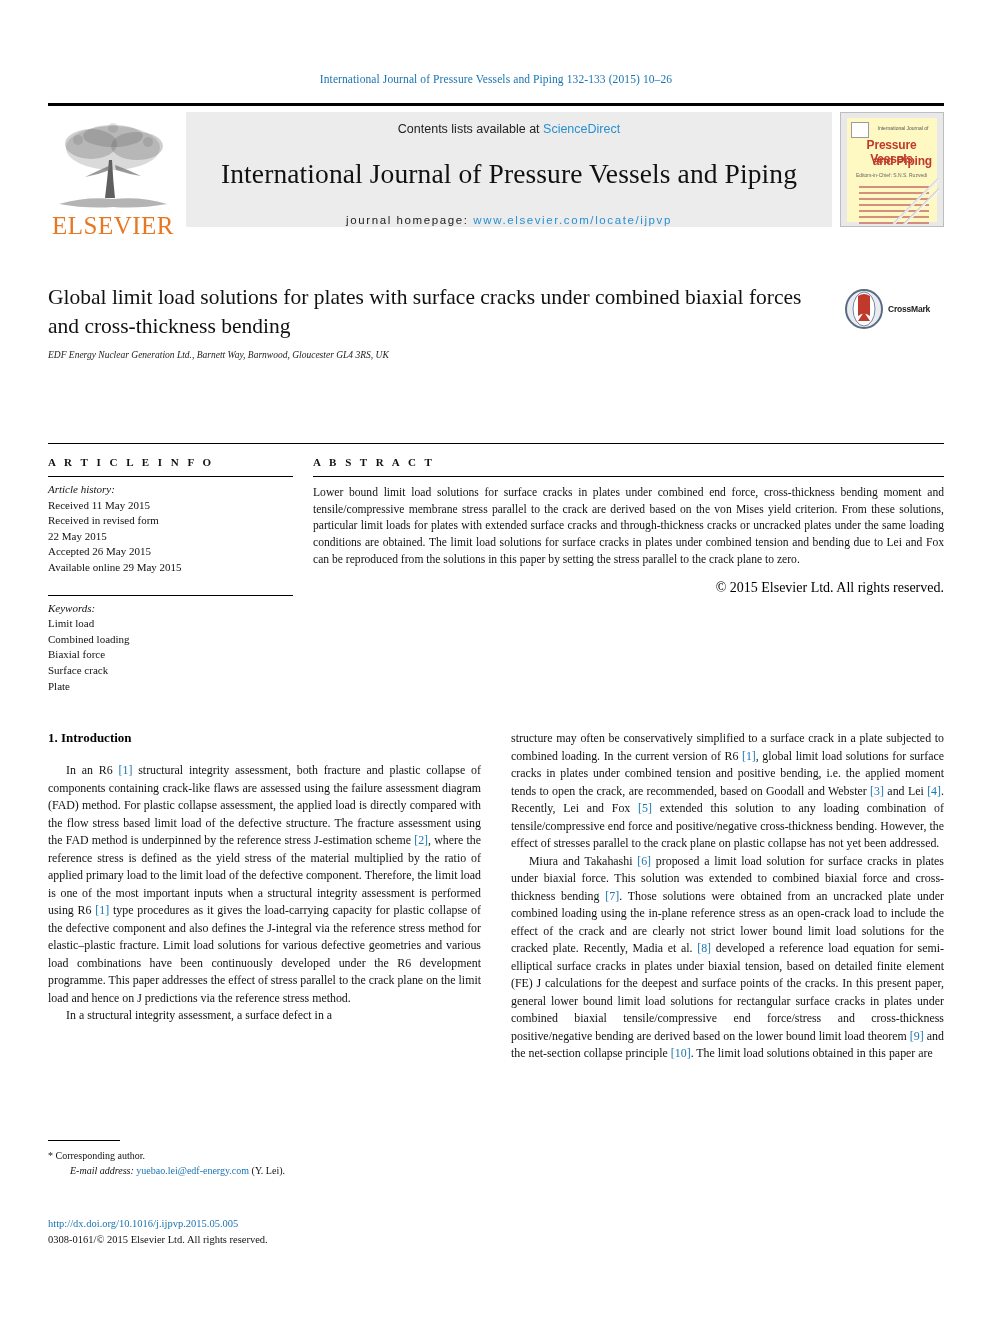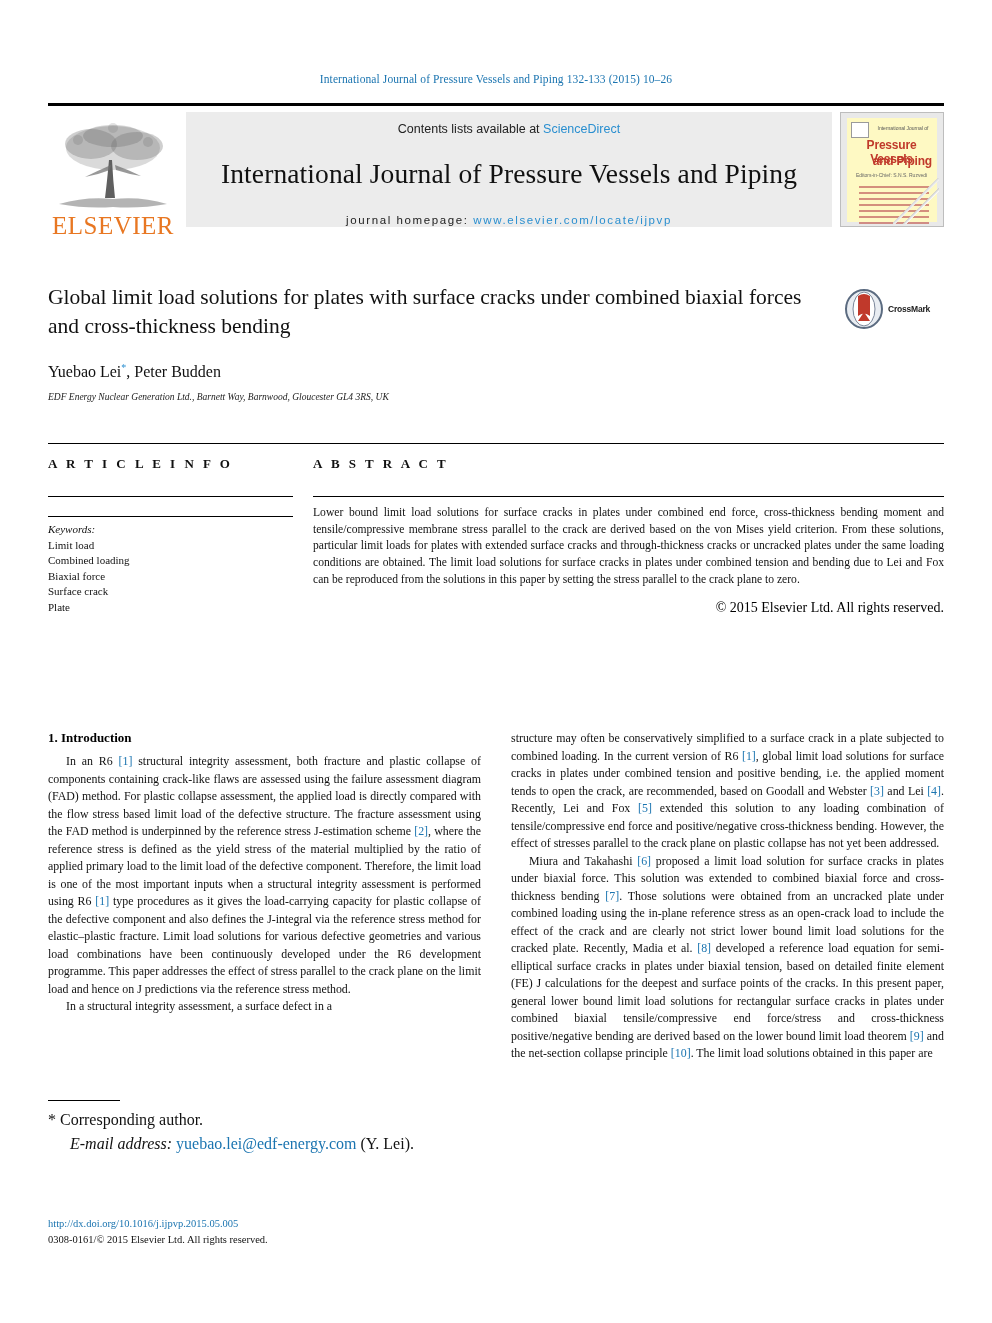--- a/index.html
+++ b/index.html
@@ -172,24 +172,24 @@
   .info-wrap {
     position: absolute; left: 48px; top: 443px; width: 896px;
     display: flex; gap: 20px;
     border-top: 1px solid #000;
     padding-top: 0;
   }
   .col-info { width: 245px; flex: 0 0 245px; }
   .col-abs  { flex: 1 1 auto; }
   .sec-head {
     font-family: "Liberation Serif", serif;
-    font-size: 13px;
+    font-size: 11px;
     font-weight: bold;
     letter-spacing: 3px;
-    margin: 12px 0 24px 0;
+    margin: 12px 0 8px 0;
     color: #111;
   }
   .rule-thick { border-top: 1.6px solid #000; }
   .info-body {
     font-family: "Liberation Serif", serif;
     font-size: 11px;
     line-height: 1.42;
     padding-top: 5px;
     color: #111;
   }
@@ -211,41 +211,41 @@
 
   
   .body-wrap {
     position: absolute; left: 48px; top: 730px; width: 896px;
     display: flex; gap: 30px;
   }
   .bcol { width: 433px; flex: 0 0 433px; position: relative; }
   .sec-title {
     font-family: "Liberation Serif", serif;
     font-size: 13px; font-weight: bold;
-    margin: 0 0 7px 0;
+    margin: 0 0 16px 0;
   }
   .para {
     font-family: "Liberation Serif", serif;
     font-size: 11.9px;
     line-height: 1.47;
     text-align: justify;
     margin: 0;
     text-indent: 18px;
     color: #111;
   }
   .para + .para { margin-top: 0; }
   .para.cont { text-indent: 0; }
   a, .lnk { color: #1a74b0; text-decoration: none; }
   .ref { color: #1a74b0; }
 
   
   .footnote {
-    position: absolute; left: 48px; top: 1100px; width: 433px;
-    font-family: "Liberation Serif", serif;
-    font-size: 16px;
+    position: absolute; left: 48px; top: 1140px; width: 433px;
+    font-family: "Liberation Serif", serif;
+    font-size: 10px;
     line-height: 1.5;
     color: #111;
   }
   .fn-rule { width: 72px; border-top: 1px solid #000; margin-bottom: 7px; }
   .fn-line { padding-left: 10px; text-indent: -10px; }
   .fn-email { padding-left: 22px; }
   .fn-email i { font-style: italic; }
 
   .doi-block {
     position: absolute; left: 48px; top: 1216px; width: 500px;
@@ -313,41 +313,46 @@
           </div>
           <div class="cover-corner"></div>
         </div>
       </div>
 
     </div>
   </div>
 
   <div class="title-block">
     <h1 class="paper-title">Global limit load solutions for plates with surface cracks under combined biaxial forces and cross-thickness bending</h1>
-    <div class="authors">
-      <span>Yuebao Lei</span><sup>*</sup><span>, Peter Budden</span>
-    </div>
     <div class="affiliation">EDF Energy Nuclear Generation Ltd., Barnett Way, Barnwood, Gloucester GL4 3RS, UK</div>
 
     <div class="crossmark">
       <svg width="40" height="40" viewBox="0 0 40 40">
         <ellipse cx="20" cy="20" rx="18" ry="19" fill="#e9edf2" stroke="#5b6b80" stroke-width="2"></ellipse>
         <ellipse cx="20" cy="20" rx="11" ry="17" fill="#ffffff" stroke="#7a8699" stroke-width="1"></ellipse>
         <path d="M14 7 q6 -4 12 0 l0 20 q-6 -5 -12 0 z" fill="#c0392b"></path>
         <path d="M20 23 l6 9 h-12 z" fill="#c0392b"></path>
       </svg>
       <span class="cm-label">CrossMark</span>
     </div>
   </div>
 
   <div class="info-wrap">
 
     <div class="col-info">
       <div class="sec-head">A R T I C L E   I N F O</div>
       <div class="rule-thick"></div>
+      <div class="info-body">
+        <span class="lab">Article history:</span>
+        <span>Received 11 May 2015</span><br>
+        <span>Received in revised form</span><br>
+        <span>22 May 2015</span><br>
+        <span>Accepted 26 May 2015</span><br>
+        <span>Available online 29 May 2015</span>
+      </div>
       <div class="kw-block">
         <div class="rule-thick"></div>
         <div class="info-body">
           <span class="lab">Keywords:</span>
           <span>Limit load</span><br>
           <span>Combined loading</span><br>
           <span>Biaxial force</span><br>
           <span>Surface crack</span><br>
           <span>Plate</span>
         </div>

